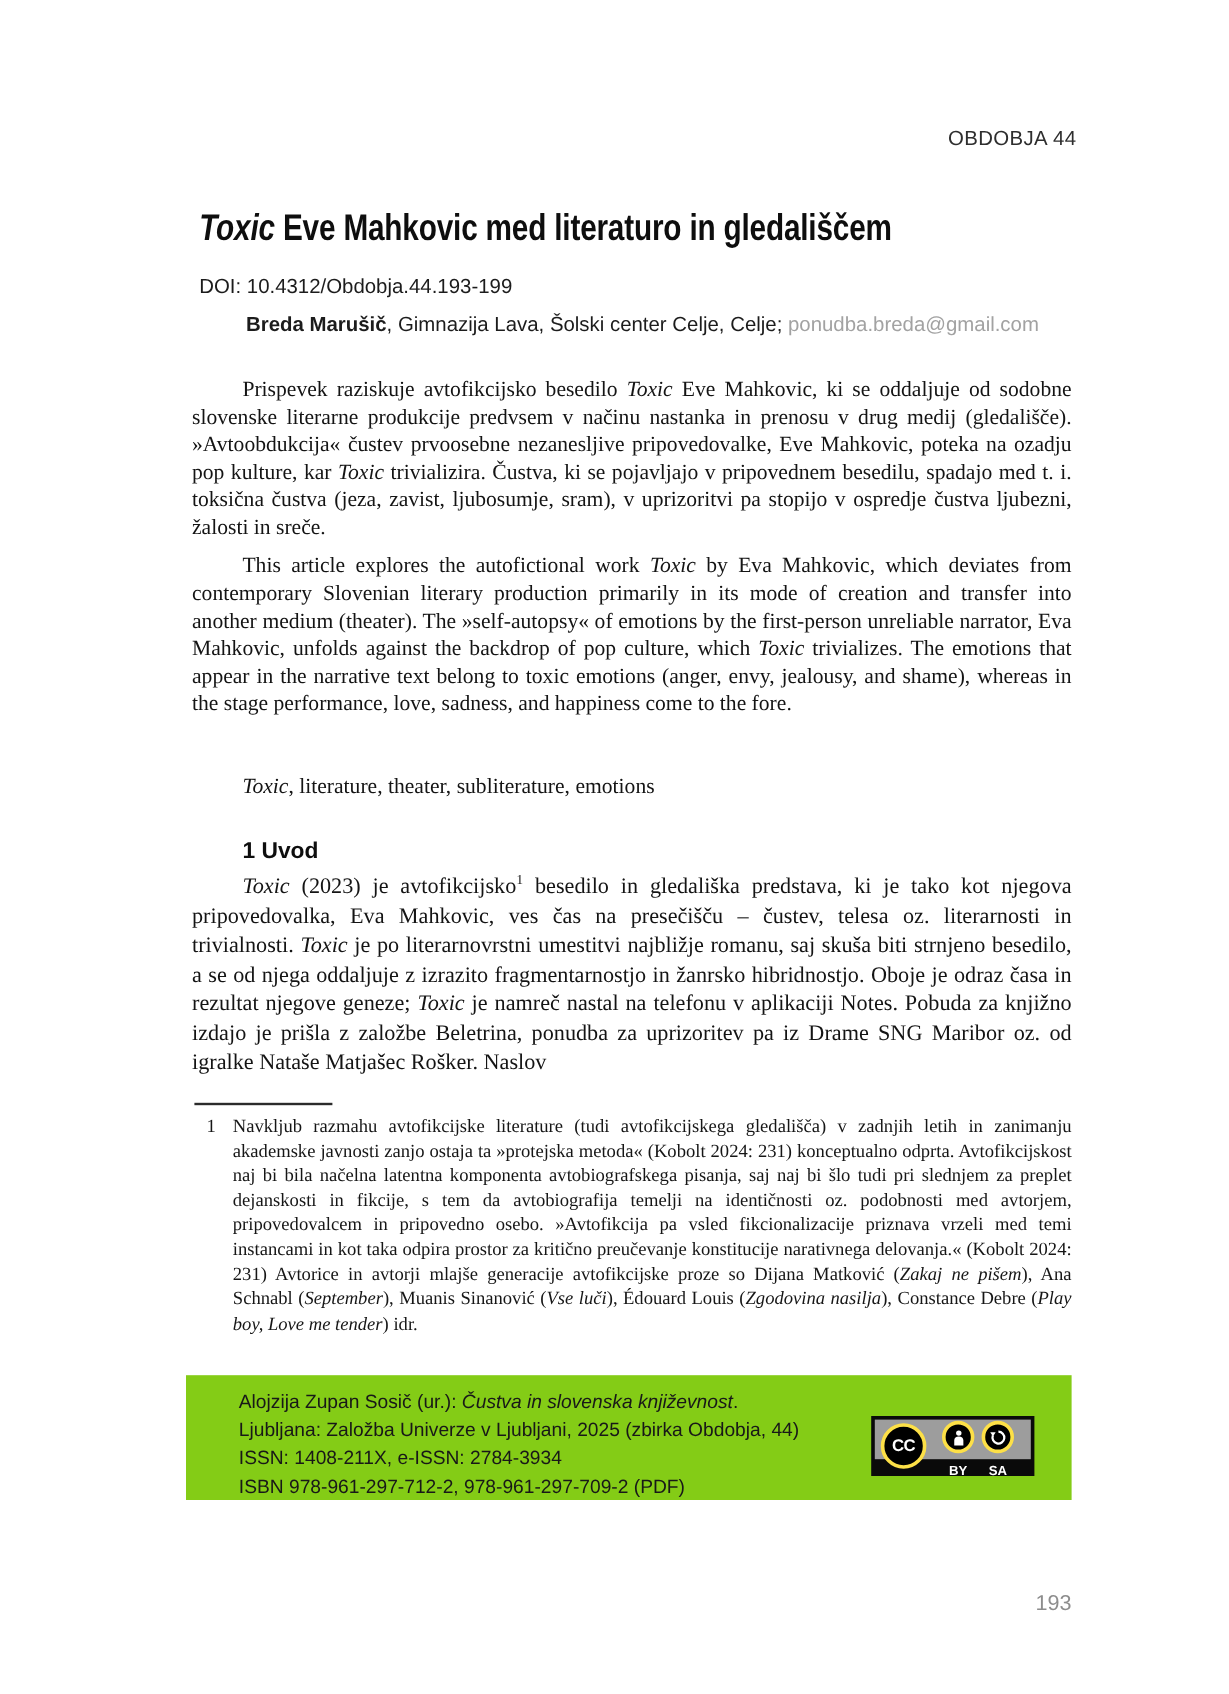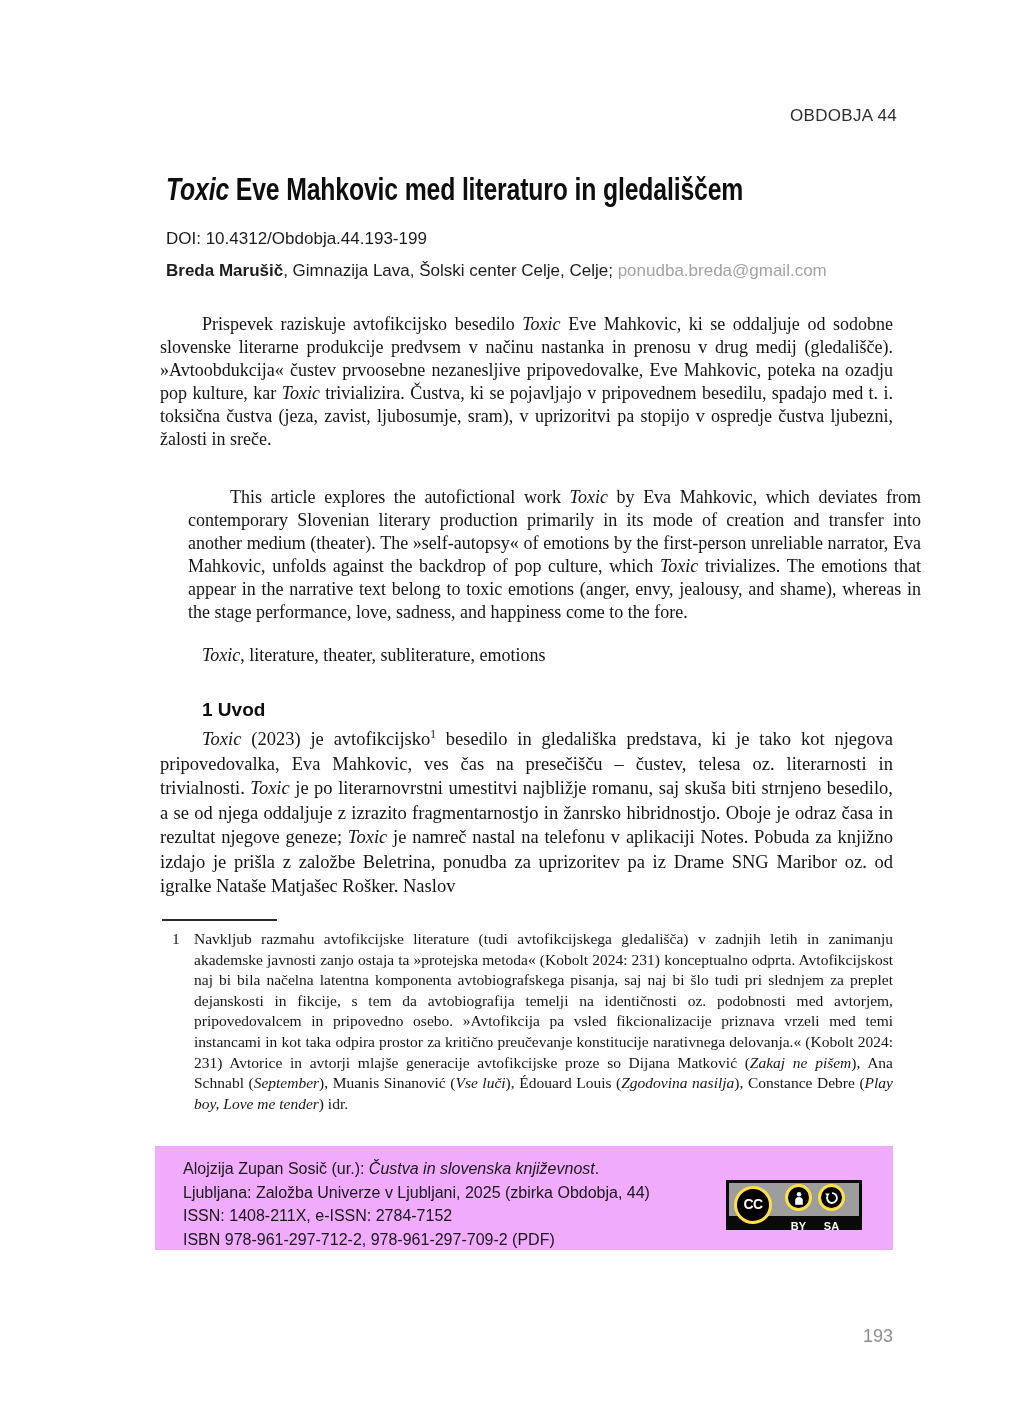--- a/index.html
+++ b/index.html
@@ -28,21 +28,21 @@
     font-family:"Liberation Sans", sans-serif; font-size:17px; color:#1c1c1c;
   }
   .muted { color:#a2a2a2; }
 
   .abstract {
     position:absolute; left:160px; width:733px; margin:0;
     text-align:justify; font-size:18px; line-height:23px; color:#141414;
     text-indent:42px;
   }
   .abstract.sl { top:313px; }
-  .abstract.en { top:486px;margin-left:28px; }
+  .abstract.en { top:460px; }
   .keywords {
     position:absolute; left:202px; margin:0;
     font-size:18px; color:#141414; white-space:nowrap;
   }
   .keywords.sl { top:452px; }
   .keywords.en { top:645px; }
 
   .section-heading {
     position:absolute; left:202px; top:699px; margin:0;
     font-family:"Liberation Sans", sans-serif; font-weight:700;
@@ -61,22 +61,22 @@
   }
   .footnote {
     position:absolute; left:160px; top:929px; width:733px; box-sizing:border-box;
     padding-left:34px; text-align:justify;
     font-size:15.5px; line-height:20.6px; color:#161616;
   }
   .fn-num { position:absolute; left:12px; top:0; }
 
   .cite-block {
     position:absolute; left:155px; top:1146px; width:738px; height:104px;
-    box-sizing:border-box; background:#f0abfc;
-    padding:11px 0 0 28px;
+    box-sizing:border-box; background:#84cc16;
+    padding:11px 0 0 44px;
     font-family:"Liberation Sans", sans-serif; font-size:16px;
     line-height:23.5px; color:#181818;
   }
   .cite-line { white-space:nowrap; }
 
   .cc-badge {
     position:absolute; right:31px; top:34px; width:136px; height:50px;
     background:#0a0a0a;
   }
   .cc-gray { position:absolute; left:3px; right:3px; top:3px; bottom:14px; background:#9d9d9d; }
@@ -108,42 +108,42 @@
 <div class="page">
 
   <div class="running-head">
     <span>OBDOBJA 44</span>
   </div>
 
   <h1 class="title"><i>Toxic</i> Eve Mahkovic med literaturo in gledališčem</h1>
 
   <div class="doi">DOI: 10.4312/Obdobja.44.193-199</div>
 
-  <div class="author"><span style="font-weight: 700;">Breda Marušič</span>, Gimnazija Lava, Šolski center Celje, Celje; <span class="muted">ponudba.breda@gmail.com</span></div>
+  <div class="author"><span style="font-weight: 700; margin-left: 39px;">Breda Marušič</span>, Gimnazija Lava, Šolski center Celje, Celje; <span class="muted">ponudba.breda@gmail.com</span></div>
 
   <p class="abstract sl">Prispevek raziskuje avtofikcijsko besedilo <i>Toxic</i> Eve Mahkovic, ki se oddaljuje od sodobne slovenske literarne produkcije predvsem v načinu nastanka in prenosu v drug medij (gledališče). »Avtoobdukcija« čustev prvoosebne nezanesljive pripovedovalke, Eve Mahkovic, poteka na ozadju pop kulture, kar <i>Toxic</i> trivializira. Čustva, ki se pojavljajo v pripovednem besedilu, spadajo med t. i. toksična čustva (jeza, zavist, ljubosumje, sram), v uprizoritvi pa stopijo v ospredje čustva ljubezni, žalosti in sreče.</p>
 
   <p class="abstract en">This article explores the autofictional work <i>Toxic</i> by Eva Mahkovic, which deviates from contemporary Slovenian literary production primarily in its mode of creation and transfer into another medium (theater). The »self-autopsy« of emotions by the first-person unreliable narrator, Eva Mahkovic, unfolds against the backdrop of pop culture, which <i>Toxic</i> trivializes. The emotions that appear in the narrative text belong to toxic emotions (anger, envy, jealousy, and shame), whereas in the stage performance, love, sadness, and happiness come to the fore.</p>
   <p class="keywords en"><i>Toxic</i>, literature, theater, subliterature, emotions</p>
 
   <h2 class="section-heading">1 Uvod</h2>
 
   <p class="body-para"><i>Toxic</i> (2023) je avtofikcijsko<sup>1</sup> besedilo in gledališka predstava, ki je tako kot njegova pripovedovalka, Eva Mahkovic, ves čas na presečišču – čustev, telesa oz. literarnosti in trivialnosti. <i>Toxic</i> je po literarnovrstni umestitvi najbližje romanu, saj skuša biti strnjeno besedilo, a se od njega oddaljuje z izrazito fragmentarnostjo in žanrsko hibridnostjo. Oboje je odraz časa in rezultat njegove geneze; <i>Toxic</i> je namreč nastal na telefonu v aplikaciji Notes. Pobuda za knjižno izdajo je prišla z založbe Beletrina, ponudba za uprizoritev pa iz Drame SNG Maribor oz. od igralke Nataše Matjašec Rošker. Naslov</p>
 
   <div class="footnote-rule"></div>
 
   <div class="footnote">
     <span class="fn-num">1</span>
     <span class="fn-text">Navkljub razmahu avtofikcijske literature (tudi avtofikcijskega gledališča) v zadnjih letih in zanimanju akademske javnosti zanjo ostaja ta »protejska metoda« (Kobolt 2024: 231) konceptualno odprta. Avtofikcijskost naj bi bila načelna latentna komponenta avtobiografskega pisanja, saj naj bi šlo tudi pri slednjem za preplet dejanskosti in fikcije, s tem da avtobiografija temelji na identičnosti oz. podobnosti med avtorjem, pripovedovalcem in pripovedno osebo. »Avtofikcija pa vsled fikcionalizacije priznava vrzeli med temi instancami in kot taka odpira prostor za kritično preučevanje konstitucije narativnega delovanja.« (Kobolt 2024: 231) Avtorice in avtorji mlajše generacije avtofikcijske proze so Dijana Matković (<i>Zakaj ne pišem</i>), Ana Schnabl (<i>September</i>), Muanis Sinanović (<i>Vse luči</i>), Édouard Louis (<i>Zgodovina nasilja</i>), Constance Debre (<i>Play boy, Love me tender</i>) idr.</span>
   </div>
 
   <div class="cite-block">
     <div class="cite-line">Alojzija Zupan Sosič (ur.): <i>Čustva in slovenska književnost</i>.</div>
     <div class="cite-line">Ljubljana: Založba Univerze v Ljubljani, 2025 (zbirka Obdobja, 44)</div>
-    <div class="cite-line">ISSN: 1408-211X, e-ISSN: 2784-7152</div>
+    <div class="cite-line">ISSN: 1408-211X, e-ISSN: 2784-3934</div>
     <div class="cite-line">ISBN 978-961-297-712-2, 978-961-297-709-2 (PDF)</div>
 
     <div class="cc-badge">
       <div class="cc-gray"></div>
       <div class="cc-circle cc-main">
         <span>CC</span>
       </div>
       <div class="cc-circle cc-by">
         <svg viewBox="0 0 24 24" width="16" height="16" aria-hidden="true">
           <circle cx="12" cy="6.4" r="3.4" fill="#ffffff"></circle>

